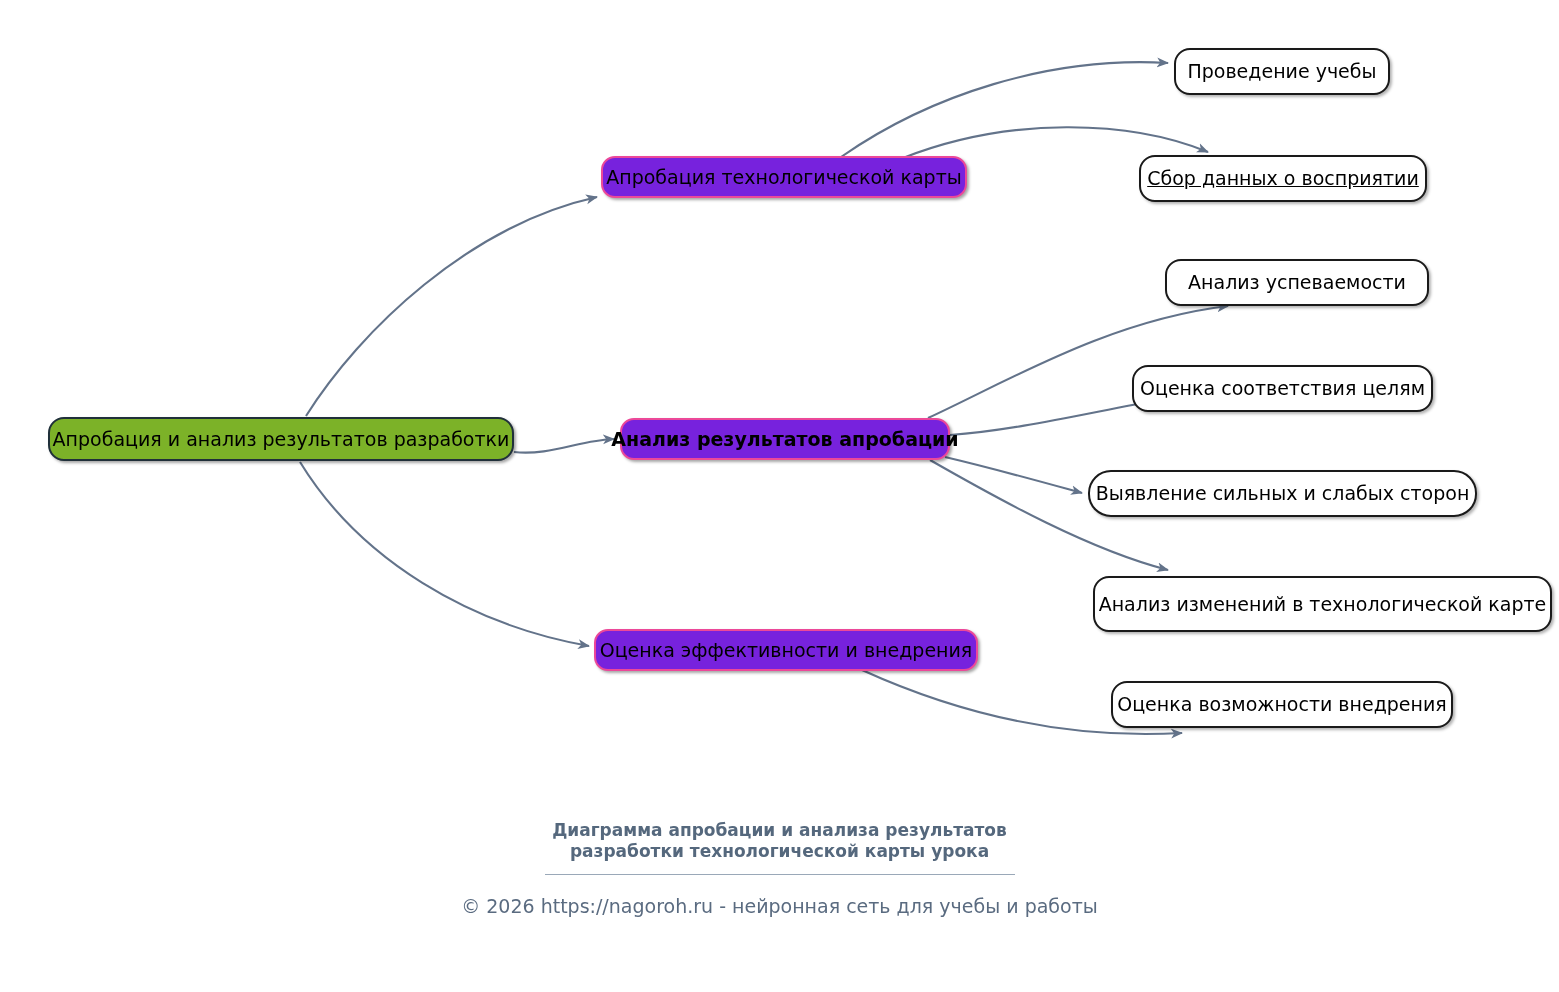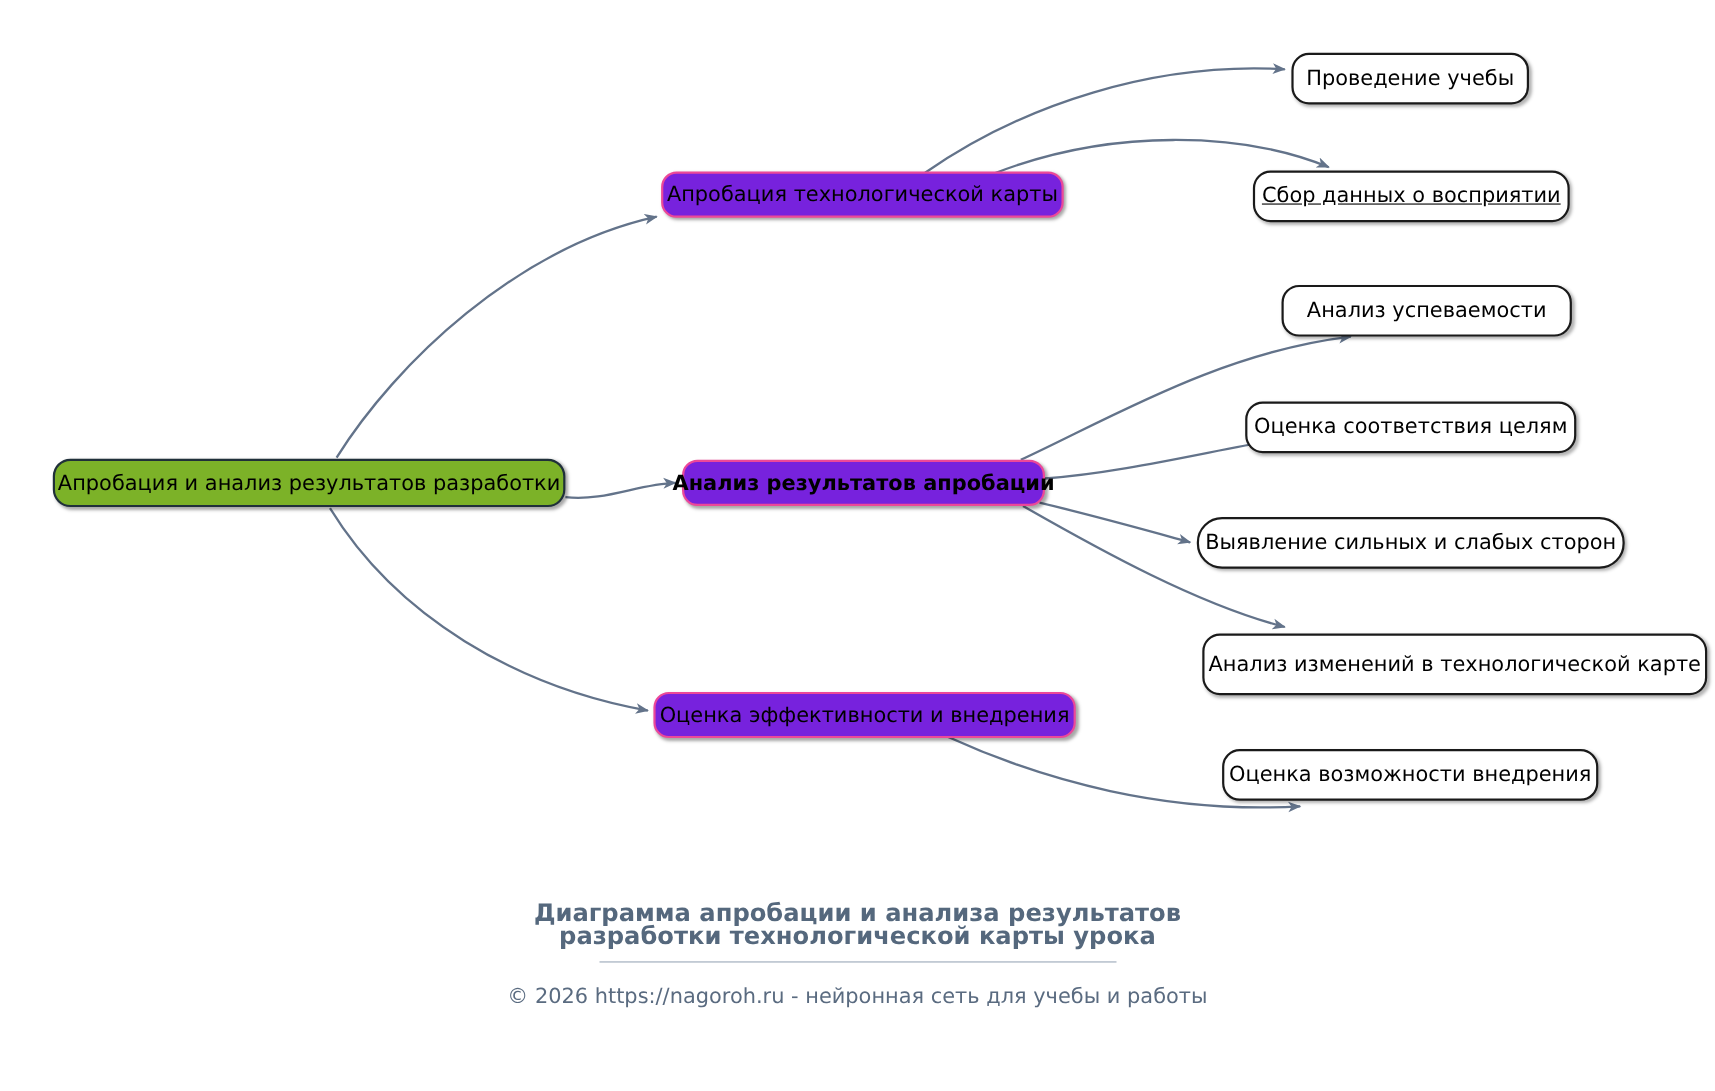--- a/index.html
+++ b/index.html
@@ -59,21 +59,21 @@
   }
   .caption {
     position: absolute;
     left: 0;
     width: 1559px;
     text-align: center;
   }
   .caption-title {
     font-family: "DejaVu Sans", sans-serif;
     font-weight: bold;
-    font-size: 22px;
+    font-size: 17px;
     line-height: 21px;
     color: #55687d;
     white-space: pre-line;
   }
   .caption-rule {
     margin: 12px auto 0 auto;
     width: 470px;
     height: 1px;
     background: #9aa8b8;
   }

